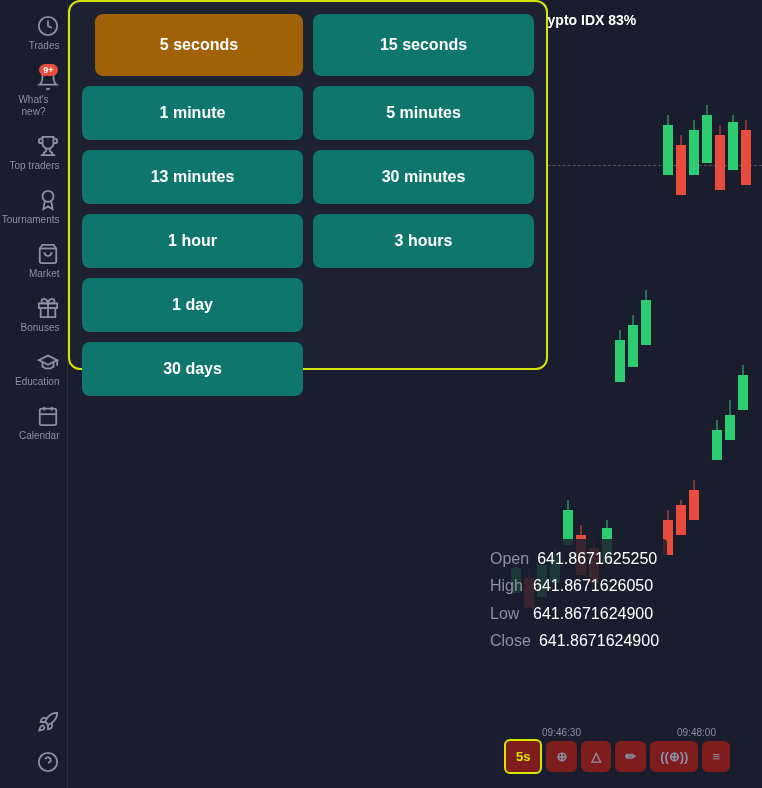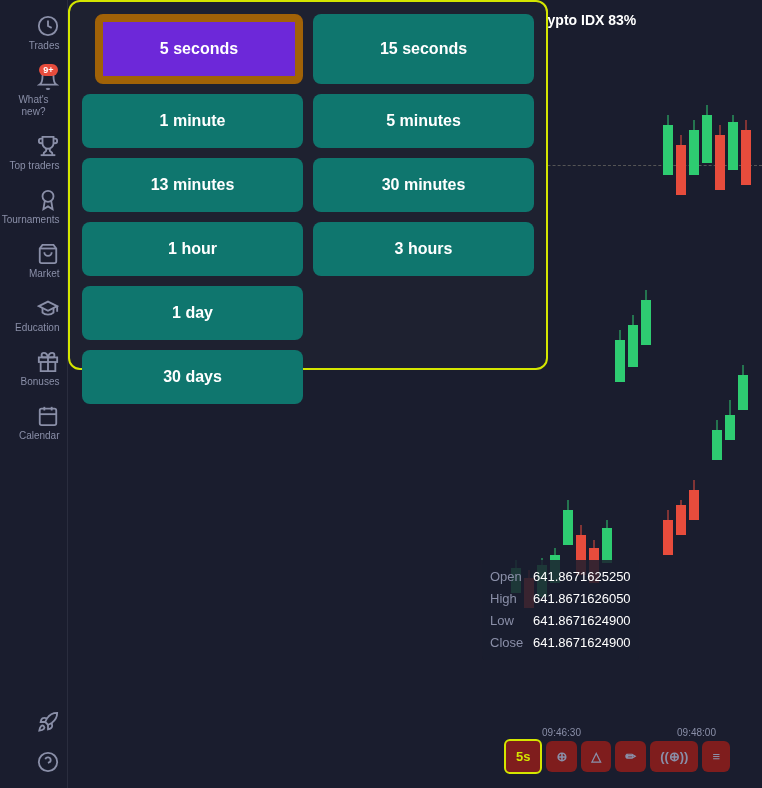--- a/index.html
+++ b/index.html
@@ -103,22 +103,22 @@
       border-radius: 8px;
       color: #ffffff;
       font-size: 16px;
       font-weight: 600;
       padding: 18px 10px;
       cursor: pointer;
       text-align: center;
       transition: background 0.15s;
     }
     .time-btn.active {
-      background: #6d28d9;
-      border: 8px solid #a16207;
+      background: #a16207;
+      border: 4px solid #a16207;
       margin-left: 13px;
     }
     .time-btn.last-row {
       grid-column: 1;
     }
 
     
     .chart-area {
       position: absolute;
       top: 0;
@@ -185,21 +185,21 @@
       overflow: hidden;
     }
 
     
     .ohlc-tooltip {
       position: absolute;
       bottom: 100px;
       left: 10px;
       background: rgba(26, 29, 46, 0.85);
       color: #ccc;
-      font-size: 13px;
+      font-size: 16px;
       padding: 6px 8px;
       border-radius: 4px;
       line-height: 1.7;
     }
     .ohlc-row { display: flex; gap: 8px; }
     .ohlc-label { color: #8a8fa8; min-width: 35px; }
     .ohlc-val { color: #ffffff; }
 
     
     .chart-toolbar {
@@ -322,38 +322,38 @@
           <line x1="3" y1="6" x2="21" y2="6"></line>
         <path d="M16 10a4 4 0 0 1-8 0"></path>
       </svg>
     </span>
     <span class="sidebar-label">Market</span>
   </div>
 
   <div class="sidebar-item">
     <span class="sidebar-icon">
       <svg width="22" height="22" viewBox="0 0 24 24" fill="none" stroke="#8a8fa8" stroke-width="2">
-        <path d="M22 10v6M2 10l10-5 10 5-10 5z"></path>
-        <path d="M6 12v5c3 3 9 3 12 0v-5"></path>
-      </svg>
-    </span>
-    <span class="sidebar-label">Education</span>
-  </div>
-
-  <div class="sidebar-item">
-    <span class="sidebar-icon">
-      <svg width="22" height="22" viewBox="0 0 24 24" fill="none" stroke="#8a8fa8" stroke-width="2">
         <polyline points="20 12 20 22 4 22 4 12"></polyline>
           <rect x="2" y="7" width="20" height="5"></rect>
         <line x1="12" y1="22" x2="12" y2="7"></line>
         <path d="M12 7H7.5a2.5 2.5 0 0 1 0-5C11 2 12 7 12 7z"></path>
         <path d="M12 7h4.5a2.5 2.5 0 0 0 0-5C13 2 12 7 12 7z"></path>
       </svg>
     </span>
     <span class="sidebar-label">Bonuses</span>
+  </div>
+
+  <div class="sidebar-item">
+    <span class="sidebar-icon">
+      <svg width="22" height="22" viewBox="0 0 24 24" fill="none" stroke="#8a8fa8" stroke-width="2">
+        <path d="M22 10v6M2 10l10-5 10 5-10 5z"></path>
+        <path d="M6 12v5c3 3 9 3 12 0v-5"></path>
+      </svg>
+    </span>
+    <span class="sidebar-label">Education</span>
   </div>
 
   <div class="sidebar-item">
     <span class="sidebar-icon">
       <svg width="22" height="22" viewBox="0 0 24 24" fill="none" stroke="#8a8fa8" stroke-width="2">
         <rect x="3" y="4" width="18" height="18" rx="2" ry="2"></rect>
         <line x1="16" y1="2" x2="16" y2="6"></line>
           <line x1="8" y1="2" x2="8" y2="6"></line>
         <line x1="3" y1="10" x2="21" y2="10"></line>
       </svg>

